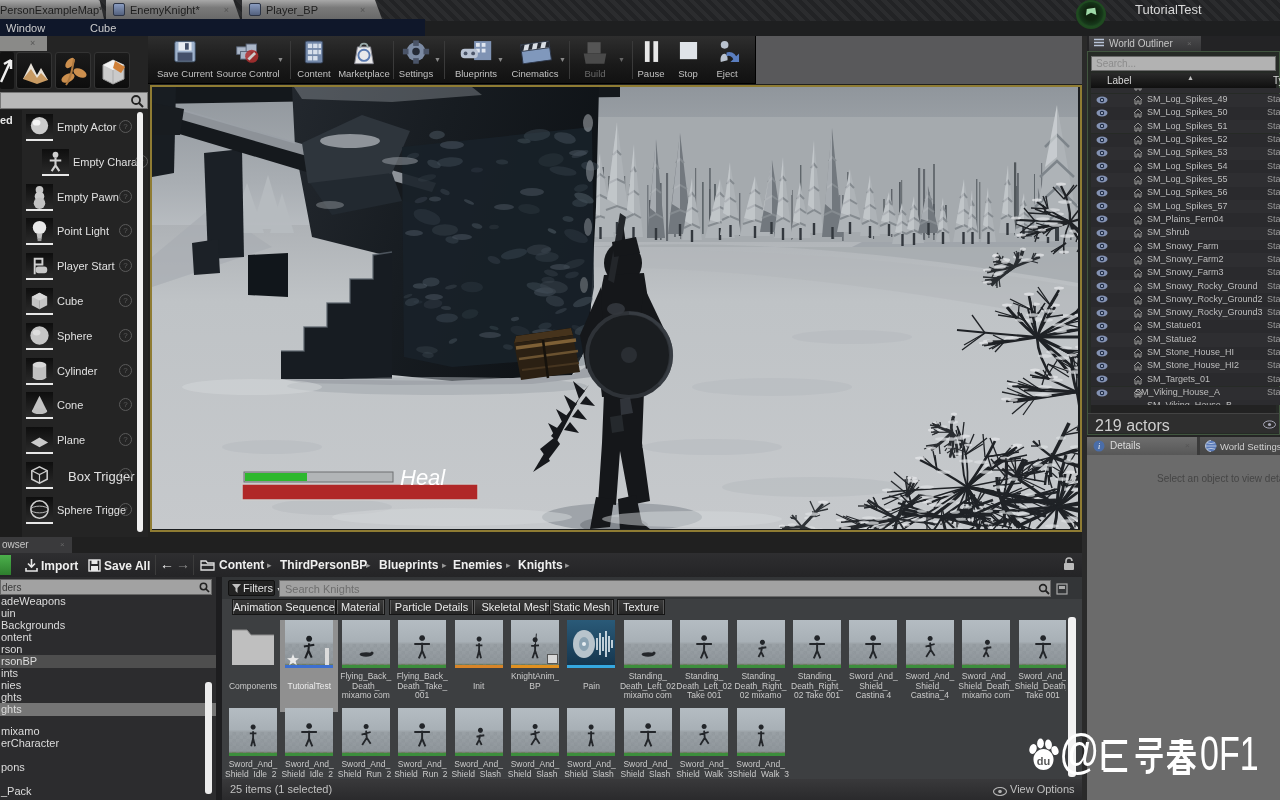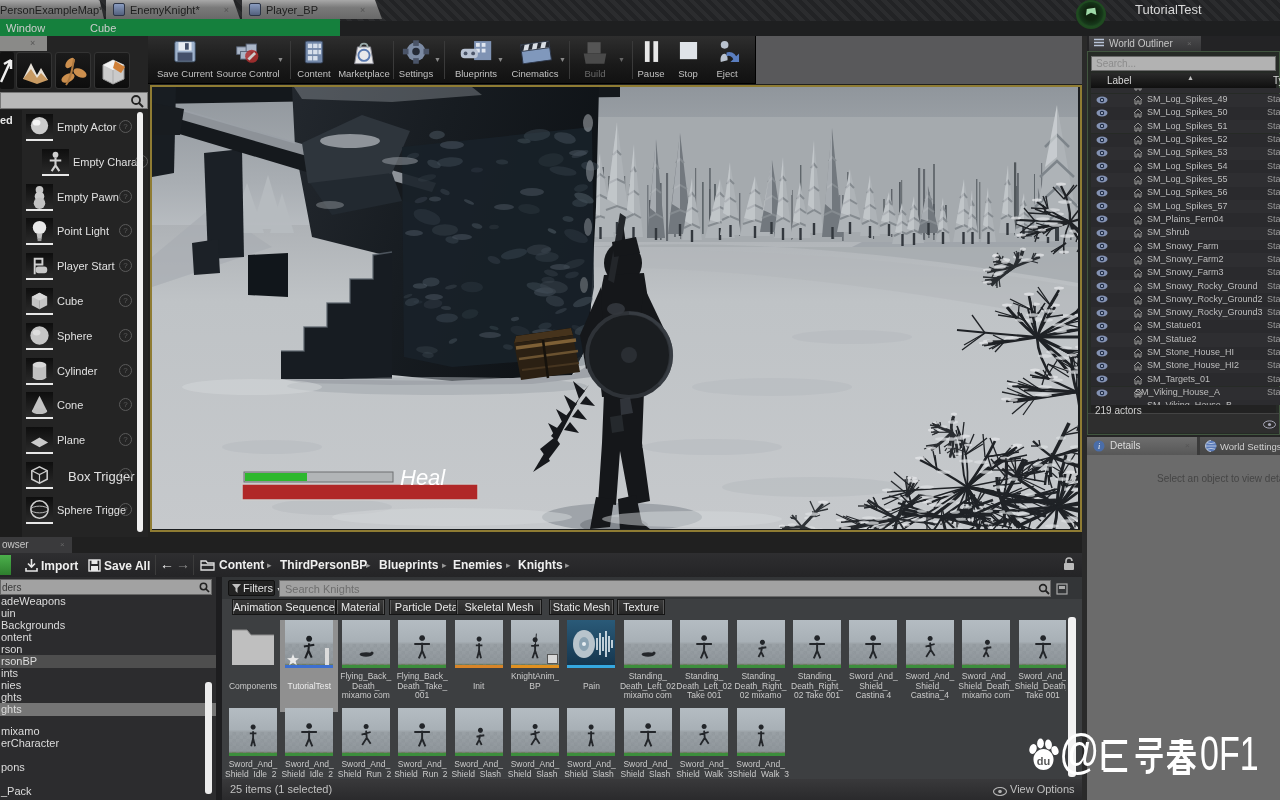--- a/index.html
+++ b/index.html
@@ -4,21 +4,21 @@
 <style>
 * { margin:0; padding:0; box-sizing:border-box; }
 body { width:1280px; height:800px; overflow:hidden; background:#000;
   font-family:"Liberation Sans", sans-serif; position:relative; }
 .abs { position:absolute; }
 #topbar { left:0; top:0; width:1280px; height:36px;
   background:repeating-linear-gradient(45deg,#2b2c2e 0 4px,#222325 4px 8px); }
 .tab { position:absolute; top:0; height:19px; color:#1e1e1e; font-size:11px;
   background:linear-gradient(#a8a8a8,#7a7a7a 40%,#696969);
   border-radius:0 6px 0 0; display:flex; align-items:center; }
-#menurow { left:0; top:19px; width:340px; height:17px; background:#15803d; color:#cccccc; font-size:11px; }
+#menurow { left:0; top:19px; width:425px; height:17px; background:#0f172a; color:#cccccc; font-size:11px; }
 #toolbar { left:148px; top:36px; width:607px; height:48px;
   background:linear-gradient(#2e2e2e,#1a1a1a 60%,#111); border-bottom:1px solid #000; }
 .tbtn { position:absolute; top:3px; text-align:center; color:#c2c2c2; font-size:9.5px; white-space:nowrap; }
 .tsep { position:absolute; top:5px; width:1px; height:38px; background:#000; border-right:1px solid #3a3a3a; }
 #graystrip { left:756px; top:36px; width:326px; height:48px; background:#59595b; }
 #leftpanel { left:0; top:36px; width:148px; height:501px; background:#242424; }
 #vpframe { left:148px; top:84px; width:934px; height:453px; background:#21211f; }
 #rightsep { left:1082px; top:36px; width:5px; height:764px; background:#2a2a2a; }
 #outliner { left:1087px; top:36px; width:193px; height:419px; background:#2d2d2d; }
 #details { left:1087px; top:437px; width:193px; height:363px; background:#6b6b6b; }
@@ -1986,21 +1986,21 @@
           </svg></span>
         <span style="position:absolute;left:44px;top:0.5px">SM_Viking_House_A</span>
         <span style="position:absolute;left:176px;top:0.5px;color:#9a9a9a">Sta</span>
       </div>
 <div class="orow" style="top:311.9px;background:#2c2c2f;height:5px;overflow:hidden">
         <span style="position:absolute;left:56px;top:0.5px">SM_Viking_House_B</span>
       </div>
     </div>
 <div style="position:absolute;left:4px;top:369px;width:185px;height:8px;background:#222"></div>
 <div style="position:absolute;left:1px;top:377px;width:191px;height:20px;background:#2e2e2e;border-top:1px solid #444"></div>
-<div style="position:absolute;left:8px;top:369px;color:#cfcfcf;font-size:10px">219 actors</div>
+<div style="position:absolute;left:8px;top:381px;color:#cfcfcf;font-size:16px">219 actors</div>
 <svg style="position:absolute;left:176px;top:384px" width="13" height="9" viewBox="0 0 13 9">
       <ellipse cx="6.5" cy="4.5" rx="6" ry="3.6" fill="none" stroke="#aab" stroke-width="1"></ellipse>
       <circle cx="6.5" cy="4.5" r="1.6" fill="#aab"></circle>
     </svg>
 <div style="position:absolute;left:0;top:399px;width:193px;height:20px;background:#252525"></div>
 </div>
 <div id="details" class="abs">
 <div style="position:absolute;left:0;top:0;width:193px;height:18px;background:#3a3a3a"></div>
 <div style="position:absolute;left:0;top:0;width:110px;height:18px;background:linear-gradient(#6e6e6e,#575757)"></div>
 <svg style="position:absolute;left:6px;top:3px" width="12" height="12" viewBox="0 0 12 12">
@@ -2096,21 +2096,21 @@
       <path d="M7.5 7.5 L11 11" stroke="#222" stroke-width="1.8"></path>
     </svg>
 <svg style="position:absolute;left:1056px;top:46px" width="12" height="12" viewBox="0 0 12 12">
       <rect x="1" y="1" width="10" height="10" fill="none" stroke="#aaa" stroke-width="1.2"></rect>
       <rect x="3" y="3" width="6" height="3" fill="#aaa"></rect>
     </svg>
 <div style="position:absolute;left:222px;top:62px;width:860px;height:20px">
       <div class="chip" style="left:10px;width:104px">Animation Sequence</div>
       <div class="chip" style="left:114px;width:49px">Material</div>
       <div class="chip" style="left:167px;width:85px">Particle Details</div>
-      <div class="chip" style="left:234px;width:86px">Skeletal Mesh</div>
+      <div class="chip" style="left:251px;width:86px">Skeletal Mesh</div>
       <div class="chip" style="left:327px;width:65px">Static Mesh</div>
       <div class="chip" style="left:395px;width:48px">Texture</div>
     </div>
 <div style="position:absolute;left:222px;top:83px;width:844px;height:158px;overflow:hidden">
       <div class="tile" style="left:3.0px;top:0px">
         <svg style="position:absolute;left:4px;top:2px" width="48" height="46" viewBox="0 0 48 46">
           <path d="M3 8 L18 8 L22 13 L45 13 L45 43 L3 43 Z" fill="#bfbfbf"></path>
           <path d="M3 8 L18 8 L22 13 L45 13" fill="none" stroke="#8e8e8e"></path>
         </svg>
         <div class="tlabel" style="top:62px">Components</div>

